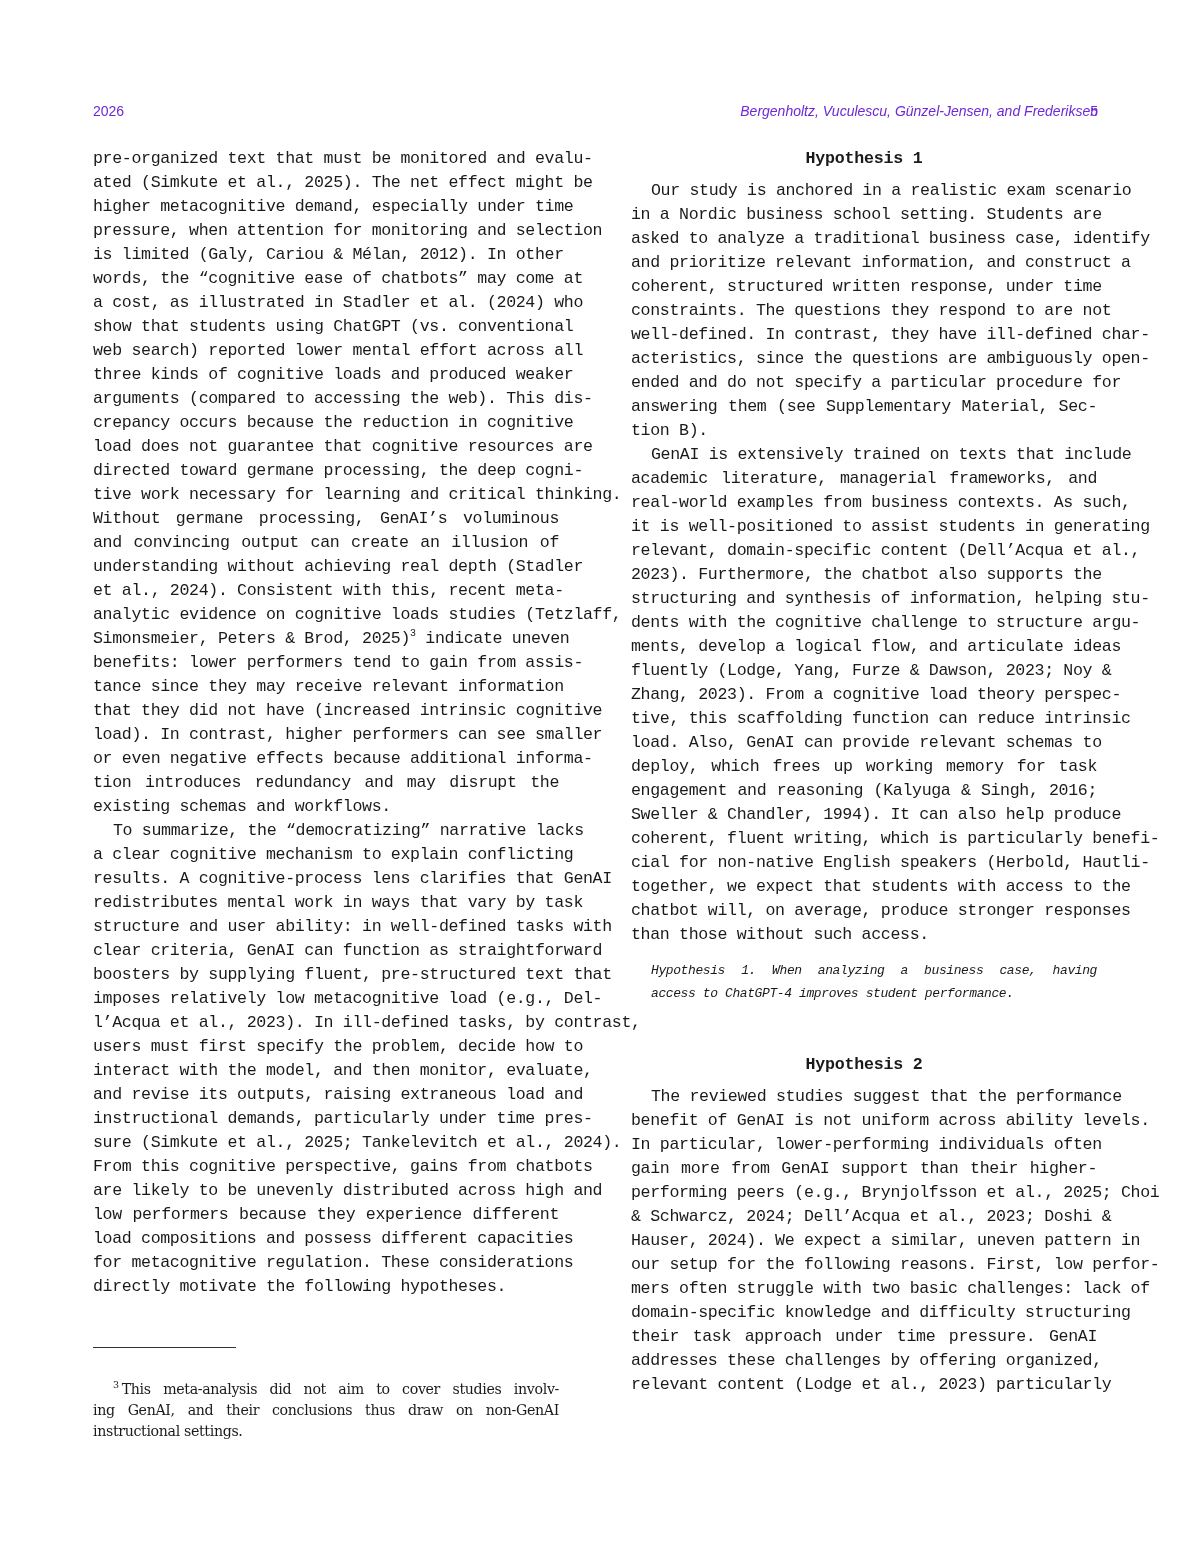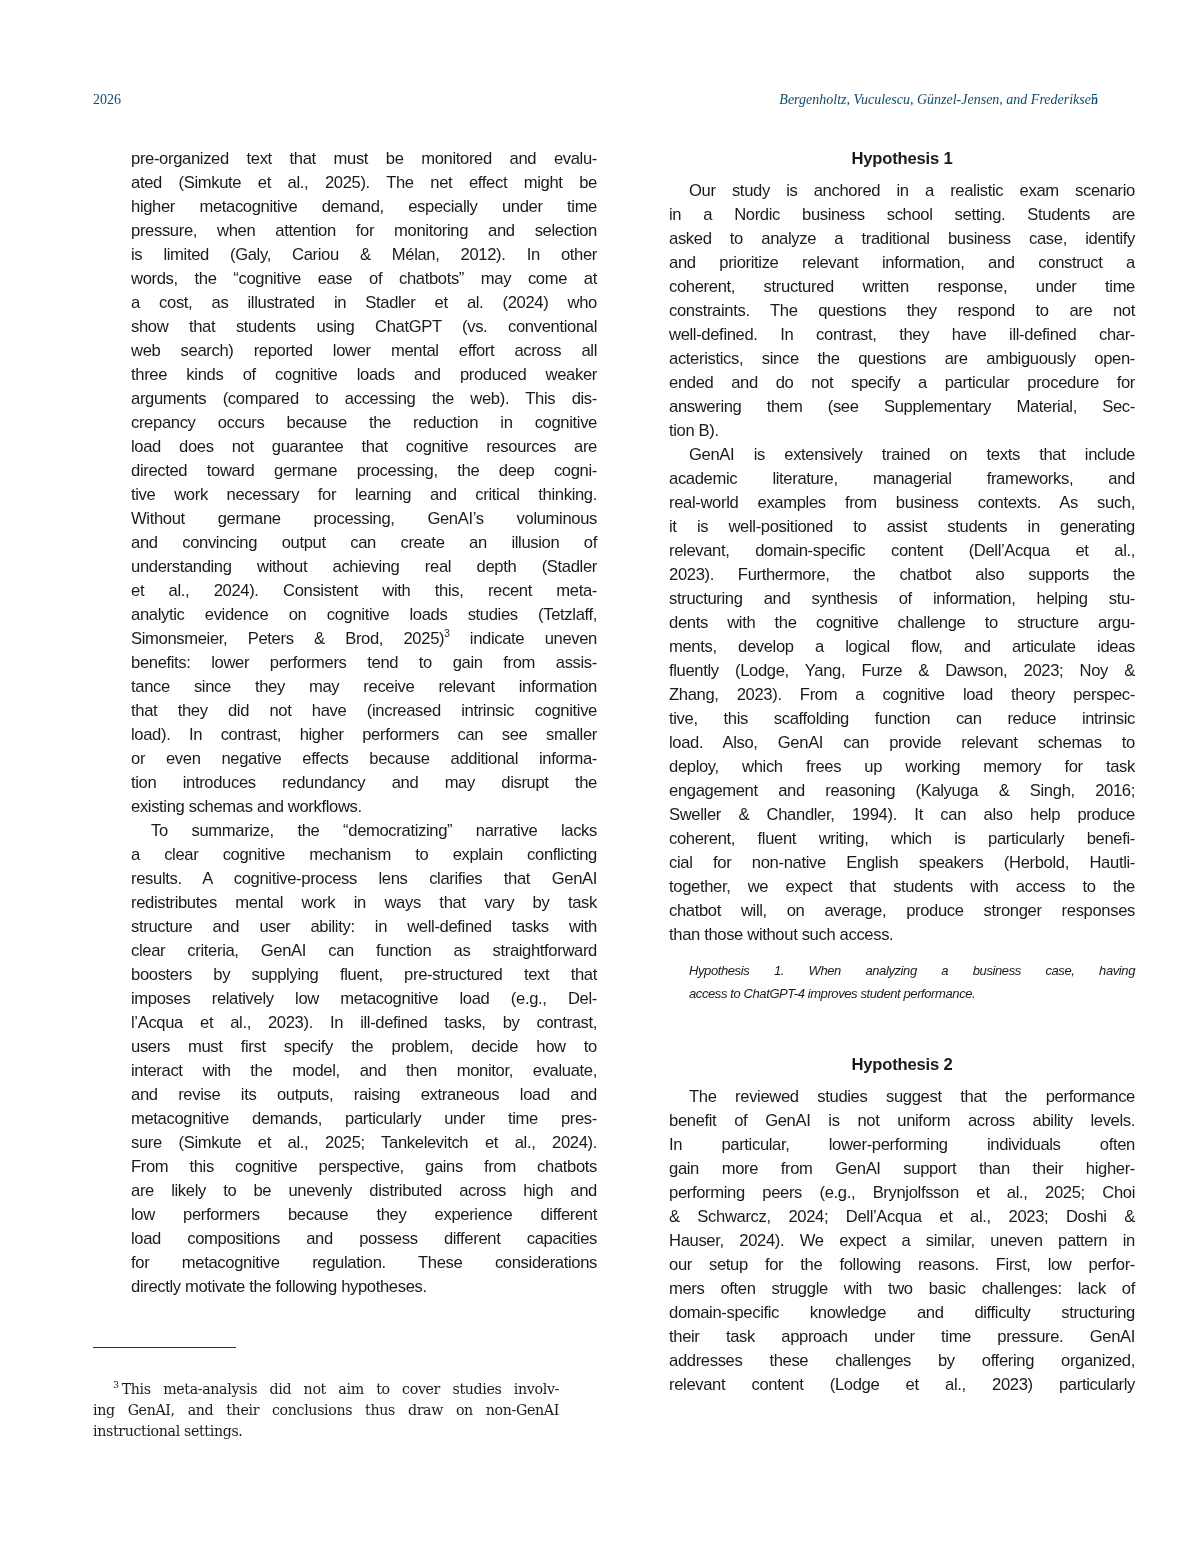--- a/index.html
+++ b/index.html
@@ -1,24 +1,24 @@
 <!DOCTYPE html>
 <html><head>
 <meta charset="utf-8">
 <style>
   html, body { margin: 0; padding: 0; background: #ffffff; }
   body { width: 1188px; height: 1548px; position: relative; overflow: hidden; color: #1a1a1a; }
   .page { position: absolute; left: 0; top: 0; width: 1188px; height: 1548px; }
-  .running-head { position: absolute; top: 92px; left: 93px; width: 1005px; height: 20px;
-    font-family: Liberation Serif, serif; font-size: 14px; color: #0c4a6e; }
+  .running-head { position: absolute; top: 103px; left: 93px; width: 1005px; height: 20px;
+    font-family: Liberation Sans, sans-serif; font-size: 14px; color: #6d28d9; }
   .rh-year { position: absolute; left: 0; top: 0; }
   .rh-authors { position: absolute; left: 0; right: 0; text-align: right; font-style: italic; top: 0; }
   .rh-page { position: absolute; right: 0; top: 0; }
 
-  .col { position: absolute; top: 147px; width: 466px; font-family: Liberation Sans, sans-serif; font-size: 16.6px; margin-left: 38px; }
+  .col { position: absolute; top: 147px; width: 466px; font-family: Liberation Mono, monospace; font-size: 16.6px; }
   .col-left { left: 93px; }
   .col-right { left: 631px; }
   .line { height: 24px; line-height: 24px; white-space: nowrap; text-align: justify; text-align-last: justify; overflow: visible; letter-spacing: -0.35px; }
   .line.last { text-align-last: left; }
   .line.indent { padding-left: 20px; }
   .heading { font-weight: bold; height: 24px; line-height: 24px; font-size: 16.6px; letter-spacing: -0.2px; text-align: center; }
   .hyp-statement { padding-left: 20px; font-style: italic; font-size: 13px; }
   .hyp-statement .line { height: 23px; line-height: 23px; letter-spacing: -0.4px; }
   sup { font-size: 10px; line-height: 0; vertical-align: 7px; }
 
@@ -77,21 +77,21 @@
         <div class="line">results. A cognitive-process lens clarifies that GenAI</div>
         <div class="line">redistributes mental work in ways that vary by task</div>
         <div class="line">structure and user ability: in well-defined tasks with</div>
         <div class="line">clear criteria, GenAI can function as straightforward</div>
         <div class="line">boosters by supplying fluent, pre-structured text that</div>
         <div class="line">imposes relatively low metacognitive load (e.g., Del-</div>
         <div class="line">l’Acqua et al., 2023). In ill-defined tasks, by contrast,</div>
         <div class="line">users must first specify the problem, decide how to</div>
         <div class="line">interact with the model, and then monitor, evaluate,</div>
         <div class="line">and revise its outputs, raising extraneous load and</div>
-        <div class="line">metacognitive demands, particularly under time pres-</div>
+        <div class="line">instructional demands, particularly under time pres-</div>
         <div class="line">sure (Simkute et al., 2025; Tankelevitch et al., 2024).</div>
         <div class="line">From this cognitive perspective, gains from chatbots</div>
         <div class="line">are likely to be unevenly distributed across high and</div>
         <div class="line">low performers because they experience different</div>
         <div class="line">load compositions and possess different capacities</div>
         <div class="line">for metacognitive regulation. These considerations</div>
         <div class="line last">directly motivate the following hypotheses.</div>
       </div>
   </div>
 

